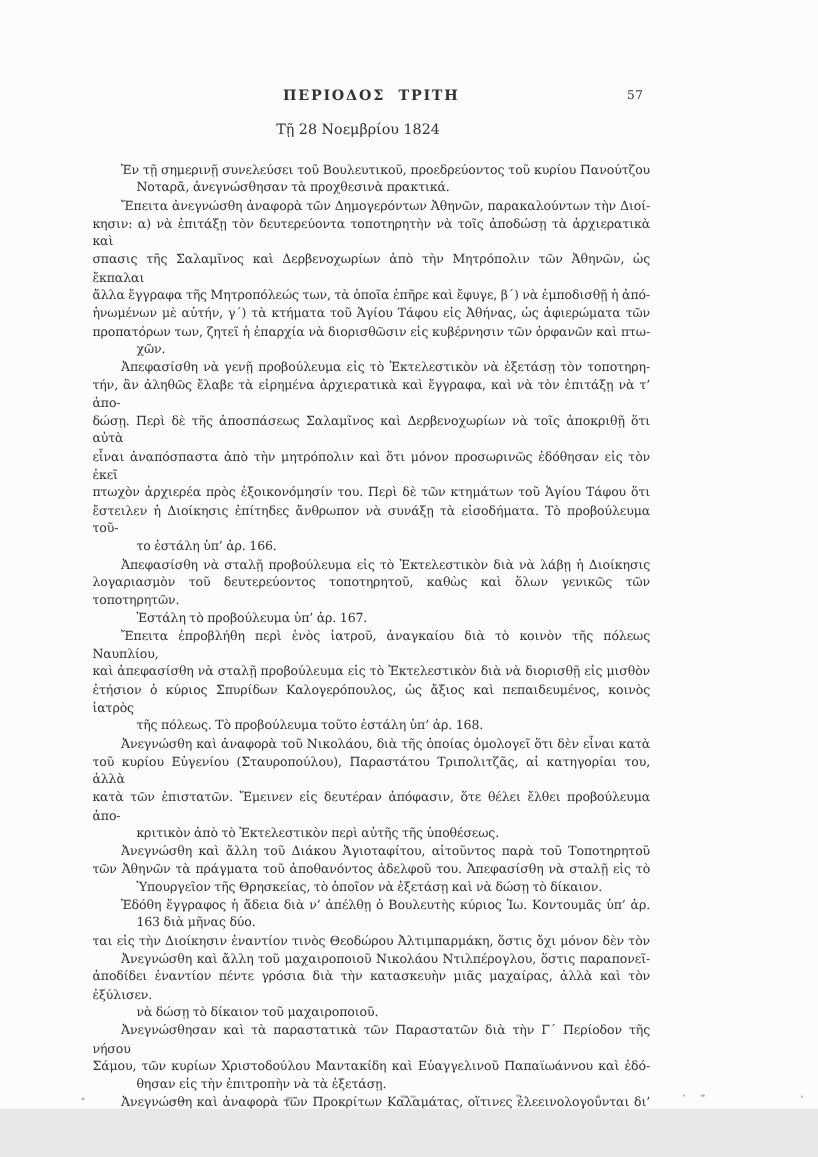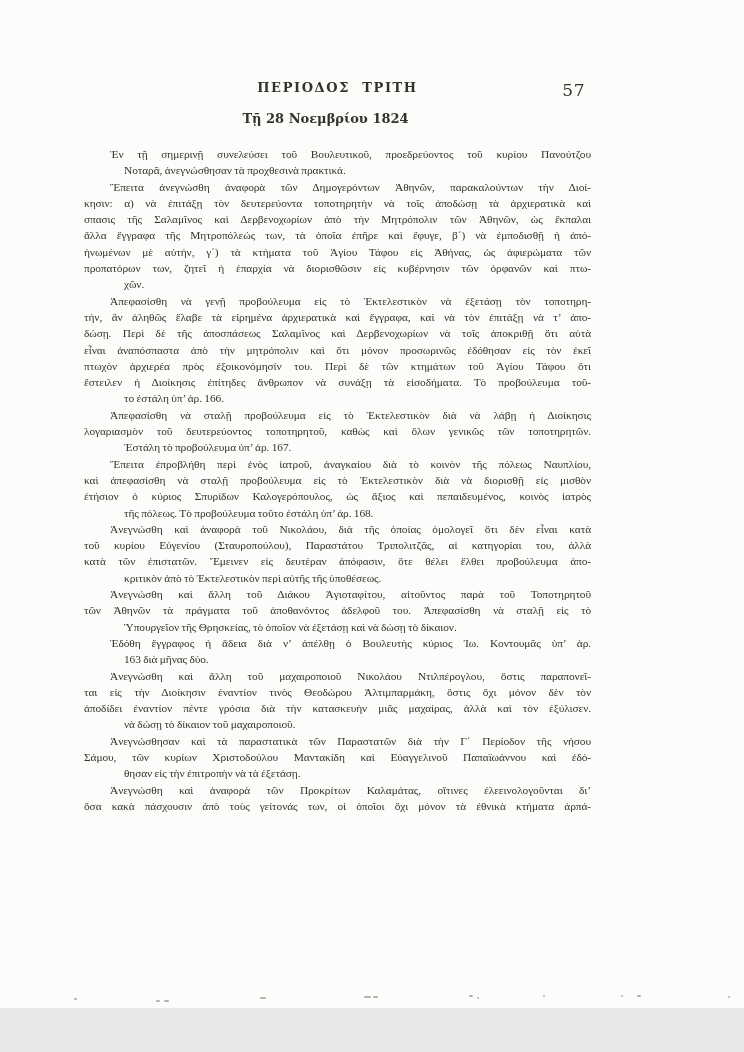--- a/index.html
+++ b/index.html
@@ -30,48 +30,47 @@
     left:50%;top:0;
     transform:translateX(-50%);
     font-size:13px;
     letter-spacing:1.6px;
     white-space:pre;
     font-weight:600;
   }
   .page-num{
     position:absolute;
     right:6px;top:0;
-    font-size:17px;
+    font-size:11px;
     letter-spacing:.5px;
   }
   
   .date-heading{
     position:absolute;
     left:84px;top:111px;
     width:507px;
     margin:0;
     transform:translateX(-12px);
     text-align:center;
     font-size:13px;
-    font-weight:bold;
+    font-weight:normal;
     white-space:pre;
   }
   
   .body-text{
     position:absolute;
     left:84px;top:146px;
     width:507px;
   }
   .para{
     margin:0;padding:0;
     font-size:11.4px;
     line-height:16.3px;
     letter-spacing:-0.1px;
     word-spacing:-0.3px;
-    font-family:Liberation Serif, serif;
   }
   .line{
     display:block;
     text-align:justify;
     text-align-last:justify;
     white-space:normal;
   }
   .line.first{ text-indent:26px; }
   .line.last{ text-align-last:left;margin-left:40px; }
   
@@ -137,22 +136,22 @@
       <p class="para">
         <span class="line first">Ἀνεγνώσθη καὶ ἄλλη τοῦ Διάκου Ἁγιοταφίτου, αἰτοῦντος παρὰ τοῦ Τοποτηρητοῦ</span>
         <span class="line">τῶν Ἀθηνῶν τὰ πράγματα τοῦ ἀποθανόντος ἀδελφοῦ του.  Ἀπεφασίσθη νὰ σταλῇ εἰς  τὸ</span>
         <span class="line last">Ὑπουργεῖον τῆς Θρησκείας, τὸ ὁποῖον νὰ ἐξετάσῃ καὶ νὰ δώσῃ τὸ δίκαιον.</span>
       </p>
       <p class="para">
         <span class="line first">Ἐδόθη ἔγγραφος ἡ ἄδεια διὰ ν’ ἀπέλθῃ ὁ Βουλευτὴς κύριος Ἰω. Κοντουμᾶς ὑπ’ ἀρ.</span>
         <span class="line last">163 διὰ μῆνας δύο.</span>
       </p>
       <p class="para">
+        <span class="line">ται εἰς τὴν Διοίκησιν ἐναντίον τινὸς Θεοδώρου Ἀλτιμπαρμάκη, ὅστις ὄχι μόνον δὲν τὸν</span>
         <span class="line first">Ἀνεγνώσθη καὶ ἄλλη τοῦ μαχαιροποιοῦ Νικολάου Ντιλπέρογλου, ὅστις παραπονεῖ-</span>
-        <span class="line">ται εἰς τὴν Διοίκησιν ἐναντίον τινὸς Θεοδώρου Ἀλτιμπαρμάκη, ὅστις ὄχι μόνον δὲν τὸν</span>
         <span class="line">ἀποδίδει ἐναντίον πέντε γρόσια διὰ τὴν κατασκευὴν μιᾶς μαχαίρας, ἀλλὰ καὶ τὸν ἐξύλισεν.</span>
         <span class="line last">νὰ δώσῃ τὸ δίκαιον τοῦ μαχαιροποιοῦ.</span>
       </p>
       <p class="para">
         <span class="line first">Ἀνεγνώσθησαν καὶ τὰ παραστατικὰ τῶν Παραστατῶν διὰ τὴν Γ΄ Περίοδον τῆς νήσου</span>
         <span class="line">Σάμου,  τῶν κυρίων Χριστοδούλου  Μαντακίδη καὶ Εὐαγγελινοῦ  Παπαϊωάννου καὶ ἐδό-</span>
         <span class="line last">θησαν εἰς τὴν ἐπιτροπὴν νὰ τὰ ἐξετάσῃ.</span>
       </p>
       <p class="para">
         <span class="line first">Ἀνεγνώσθη καὶ ἀναφορὰ τῶν Προκρίτων Καλαμάτας, οἵτινες ἐλεεινολογοῦνται δι’</span>

